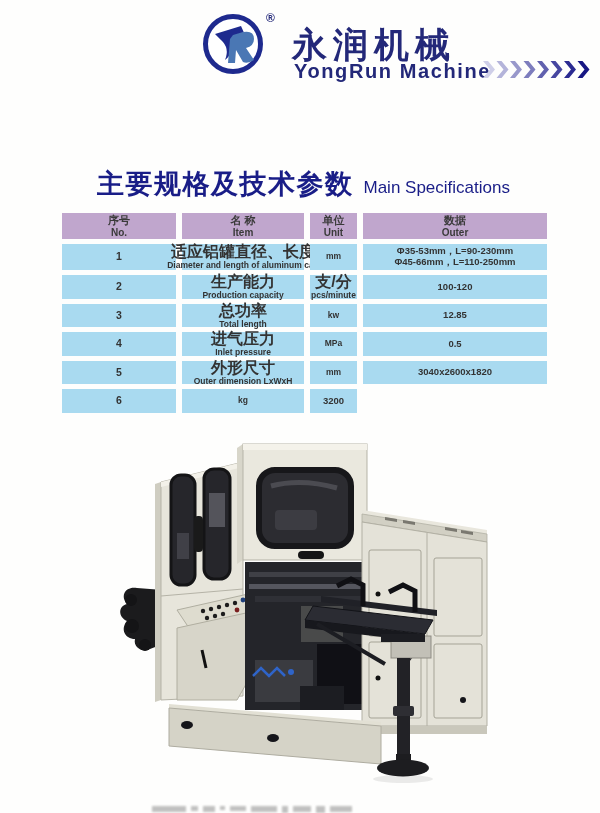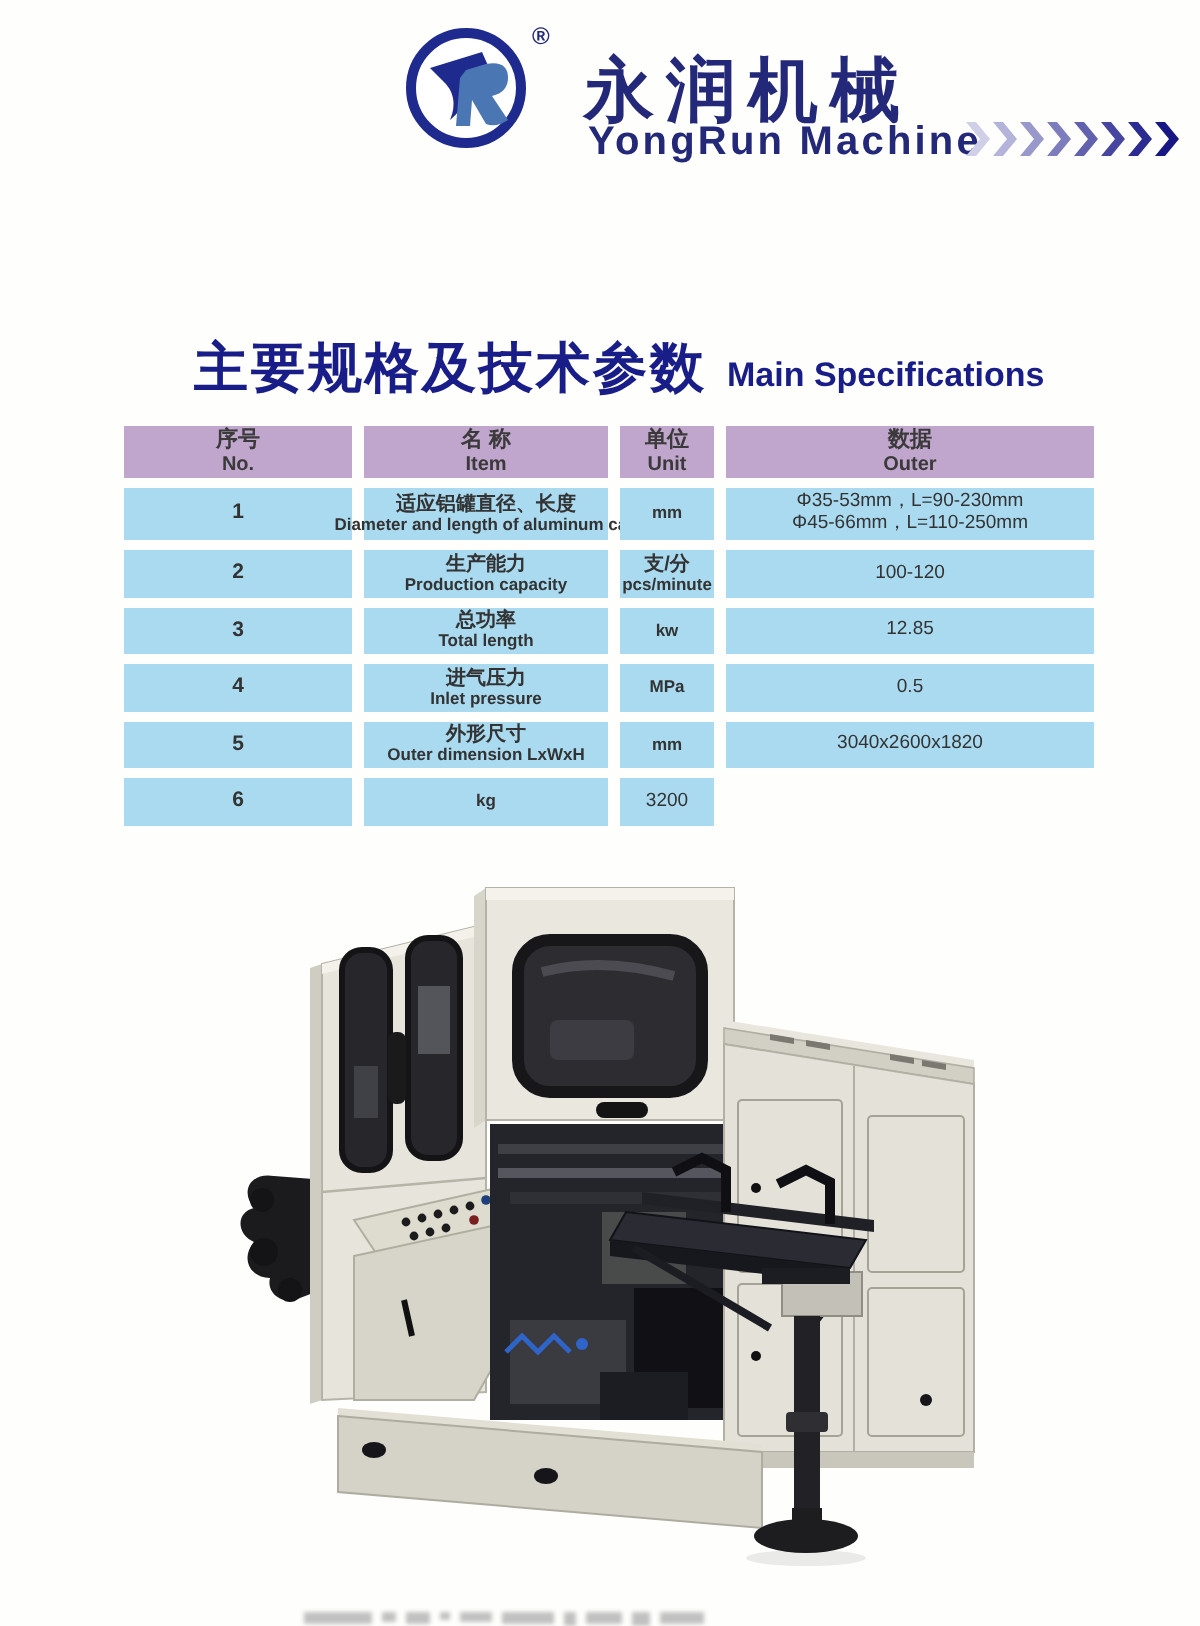--- a/index.html
+++ b/index.html
@@ -12,37 +12,37 @@
   .regmark{left:266px;top:11px;font-size:12px;font-weight:bold;color:#232879;}
   .brand-cn{left:292px;top:22px;font-size:35px;font-weight:bold;color:#232879;
             letter-spacing:6px;white-space:nowrap;}
   .brand-en{left:294px;top:60px;font-size:20px;font-weight:bold;color:#232879;
             letter-spacing:1.6px;white-space:nowrap;}
   .chevrons{left:483px;top:61px;width:110px;height:17px;}
 
   
   .titlebar{left:85px;top:166px;white-space:nowrap;}
   .title-cn{font-size:27px;font-weight:bold;color:#191d87;letter-spacing:1.5px;margin-left:12px;}
-  .title-en{font-size:17px;font-weight:bold;color:#191d87;margin-left:10px;}
+  .title-en{font-size:17px;font-weight:normal;color:#191d87;margin-left:10px;}
 
   
   .spec-table{left:62px;top:213px;width:487px;display:grid;
       grid-template-columns:114px 122px 47px 184px;
       grid-template-rows:26px 26px 24px 23px 24px 23px 24px;
       column-gap:6px;row-gap:5px;}
   .cell{display:flex;flex-direction:column;align-items:center;justify-content:center;
         line-height:1.12;text-align:center;color:#3a3a3a;overflow:visible;}
   .cell.hdr{background:#c0a6cd;}
   .cell.row{background:#a9daf0;color:#333;}
-  .t-cn{font-size:10px;font-weight:bold;white-space:nowrap;}
+  .t-cn{font-size:16px;font-weight:bold;white-space:nowrap;}
   .t-en{font-size:8.5px;font-weight:bold;white-space:nowrap;}
   .hdr .t-cn{font-size:11px;}
   .hdr .t-en{font-size:10px;}
   .t-no{font-size:10.5px;font-weight:bold;}
-  .t-data{font-size:9.5px;font-weight:normal;white-space:nowrap;}
+  .t-data{font-size:9.5px;font-weight:bold;white-space:nowrap;}
 
   
   .machine{left:85px;top:438px;width:460px;height:355px;}
 
   
   .smudge{left:152px;top:806px;width:230px;height:7px;filter:blur(1px);opacity:.55;}
   .smudge span{display:inline-block;background:#8f8f8f;vertical-align:top;margin-right:5px;}
 </style>
 </head>
 <body>

